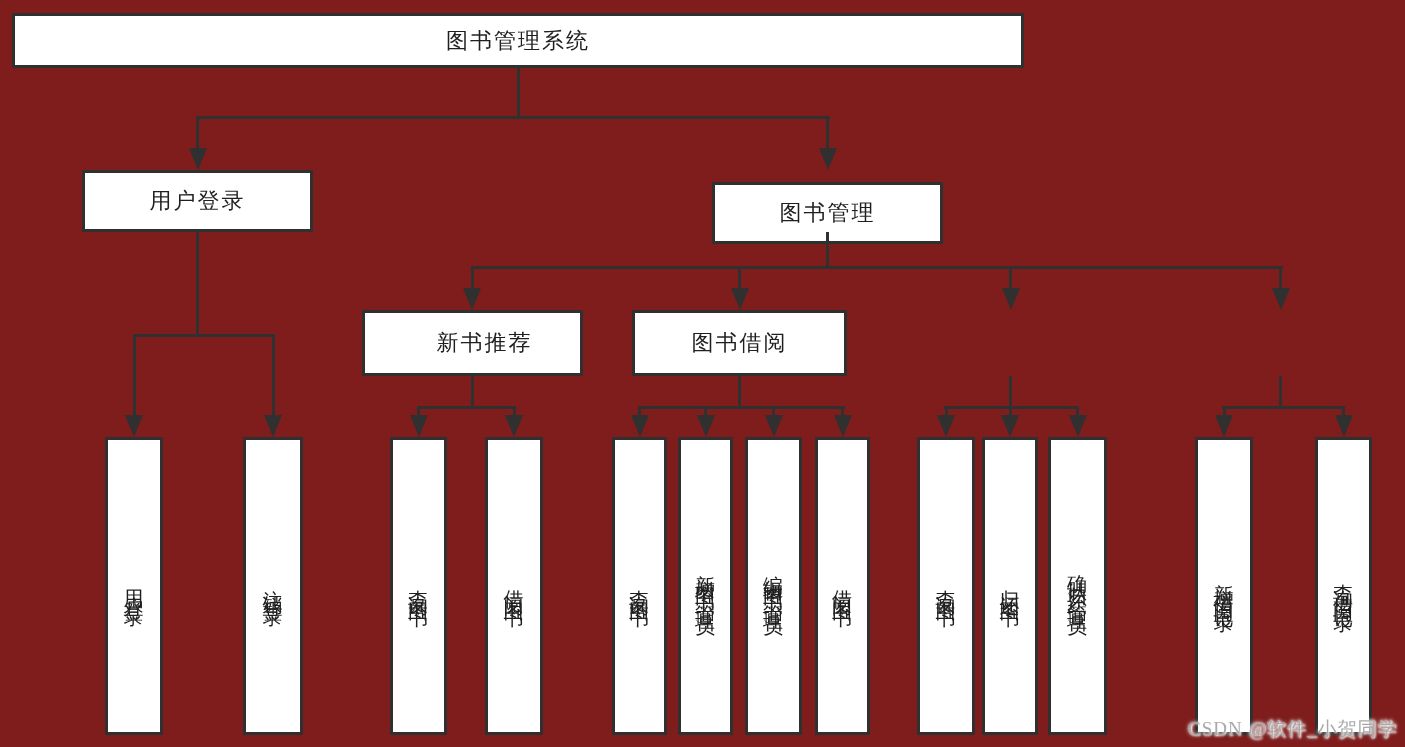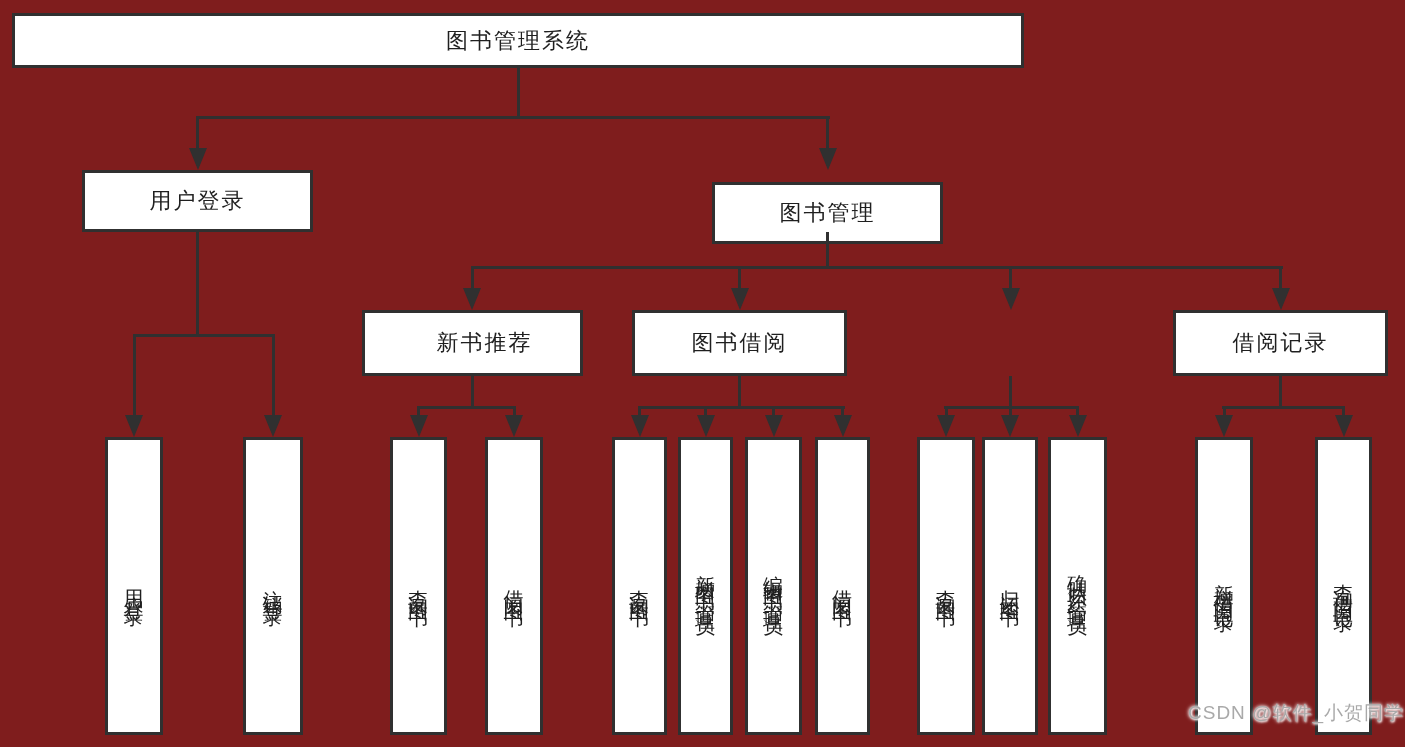--- a/index.html
+++ b/index.html
@@ -87,21 +87,20 @@
   <div class="vline" style="left:738px;top:268px;height:22px;"></div>
   <div class="vline" style="left:1009px;top:268px;height:22px;"></div>
   <div class="vline" style="left:1279px;top:268px;height:22px;"></div>
   <div class="arrow" style="left:463px;top:288px;"></div>
   <div class="arrow" style="left:730.5px;top:288px;"></div>
   <div class="arrow" style="left:1001.5px;top:288px;"></div>
   <div class="arrow" style="left:1271.5px;top:288px;"></div>
 
   <div class="box" style="left:362px;top:310px;width:221px;height:66px;padding-left:24px;">新书推荐</div>
   <div class="box" style="left:632px;top:310px;width:215px;height:66px;">图书借阅</div>
-  <div class="box" style="left:1173px;top:310px;width:215px;height:66px;">借阅记录</div>
 
   <div class="vline" style="left:471px;top:376px;height:33px;"></div>
   <div class="hline" style="left:417px;top:405.5px;width:99px;"></div>
   <div class="vline" style="left:417px;top:407px;height:10px;"></div>
   <div class="vline" style="left:512.5px;top:407px;height:10px;"></div>
   <div class="arrow" style="left:409.5px;top:415px;"></div>
   <div class="arrow" style="left:505px;top:415px;"></div>
 
   <div class="vline" style="left:738px;top:376px;height:33px;"></div>
   <div class="hline" style="left:638px;top:405.5px;width:207px;"></div>
@@ -141,15 +140,15 @@
   <div class="vbox" style="left:745px;top:437px;width:57px;height:298px;">编辑图书（管理员）</div>
   <div class="vbox" style="left:815px;top:437px;width:55px;height:298px;">借阅图书</div>
 
   <div class="vbox" style="left:917px;top:437px;width:58px;height:298px;">查询图书</div>
   <div class="vbox" style="left:982px;top:437px;width:56px;height:298px;">归还图书</div>
   <div class="vbox" style="left:1048px;top:437px;width:59px;height:298px;">确认归还（管理员）</div>
 
   <div class="vbox" style="left:1195px;top:437px;width:58px;height:298px;">新增借阅记录</div>
   <div class="vbox" style="left:1315px;top:437px;width:57px;height:298px;">查询借阅记录</div>
 
-  <div class="watermark" style="left:1188px;top:700px;">CSDN @软件_小贺同学</div>
+  <div class="watermark" style="left:1188px;top:716px;font-family:Liberation Serif, serif;">CSDN @软件_小贺同学</div>
 
 </div>
 
 </body></html>

